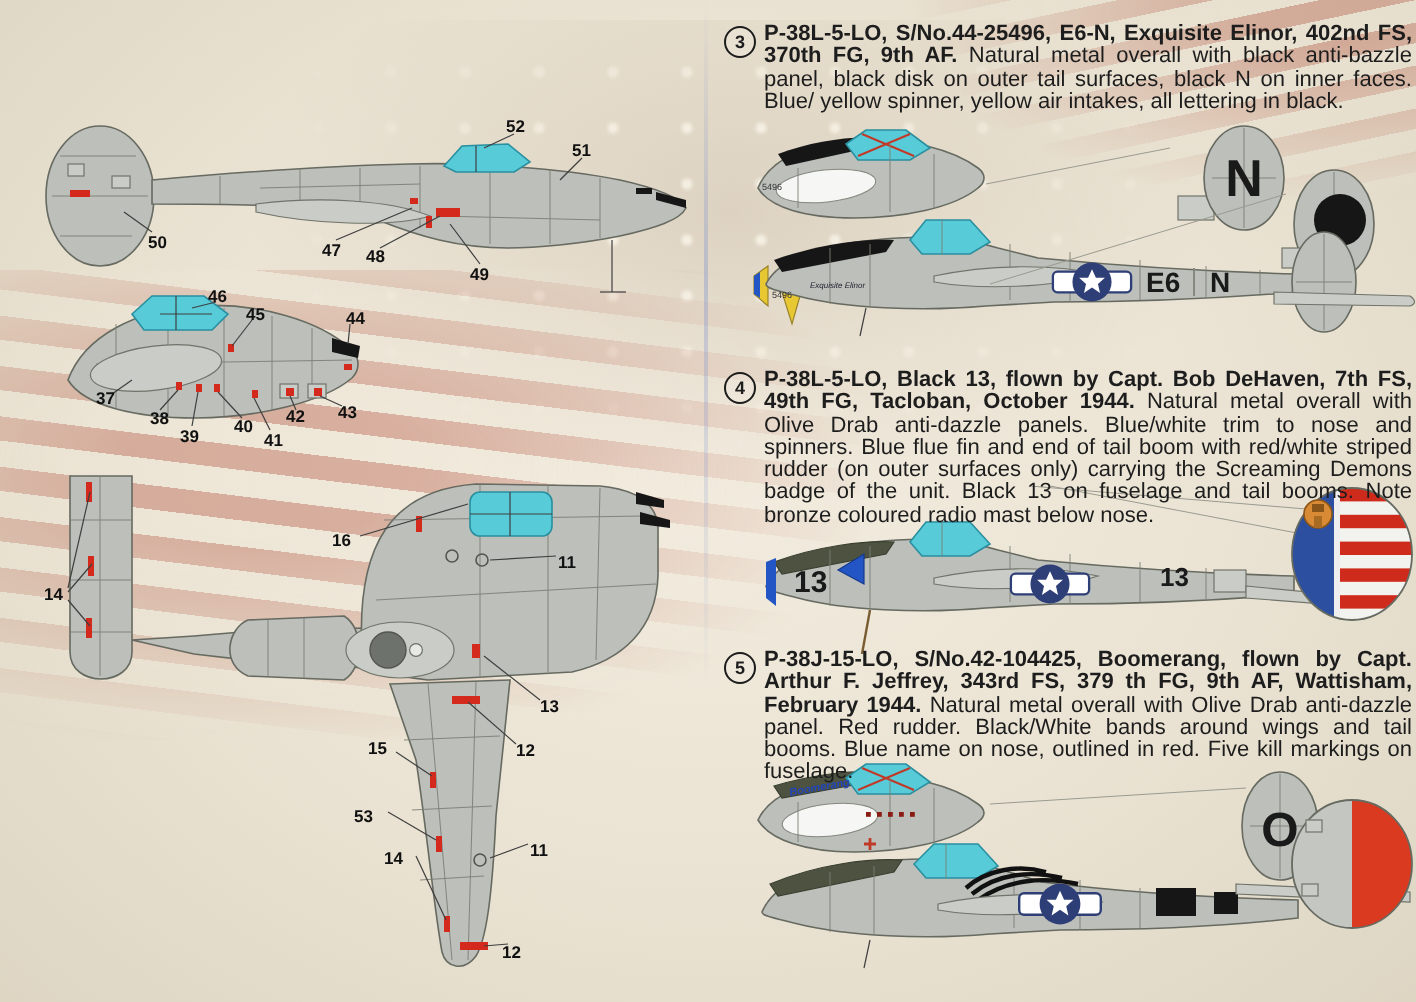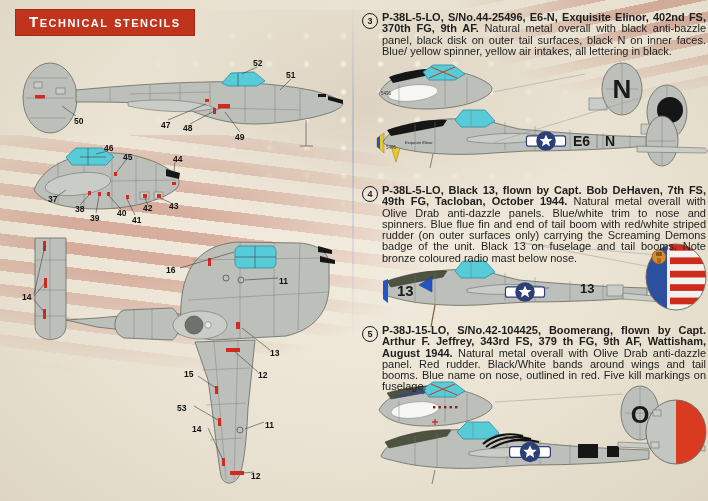--- a/index.html
+++ b/index.html
@@ -67,23 +67,20 @@
   <svg width="0" height="0">
     <defs>
       <g id="insig">
         <rect x="-17" y="-4.5" width="34" height="9" rx="2" fill="#ffffff" stroke="#2e3f77" stroke-width="1"></rect>
         <circle r="8.5" fill="#2e3f77"></circle>
         <polygon points="0,-5.5 1.7,-1.8 5.6,-1.8 2.6,0.9 3.5,4.8 0,2.4 -3.5,4.8 -2.6,0.9 -5.6,-1.8 -1.7,-1.8" fill="#ffffff"></polygon>
       </g>
     </defs>
   </svg>
 
-  <div class="title-box">
-    <span>Technical stencils</span>
-  </div>
 
   <svg style="left:10px;top:58px" width="340" height="110" viewBox="0 0 340 110">
     <ellipse class="metal" cx="40" cy="40" rx="27" ry="35"></ellipse>
     <path class="panel" d="M20,20 L58,20 M16,40 L64,40 M20,60 L56,60"></path>
     <rect class="metal2" x="24" y="24" width="8" height="6"></rect>
       <rect class="metal2" x="46" y="30" width="9" height="6"></rect>
     <path class="metal" d="M66,32 C110,28 150,25 195,24 C225,23 270,26 300,32 C318,36 330,41 333,46 C330,52 318,56 300,60 C280,64 258,66 244,66 C219,66 199,60 179,52 C149,44 110,44 66,44 Z"></path>
     <path class="panel" d="M100,30 L100,44 M140,27 L140,46 M170,26 L170,50 M200,25 L200,56 M235,25 L235,64 M265,27 L265,64 M290,31 L290,61"></path>
     <path class="panel" d="M120,36 L200,34 M210,50 L290,52"></path>
     <polygon class="canopy" points="212,25 221,15 244,14 255,23 247,28 218,28"></polygon>
@@ -298,21 +295,21 @@
       <g>
         <circle cx="284" cy="14" r="7" fill="#d88a35" stroke="#8a5518" stroke-width=".8"></circle>
         <rect x="281" y="9" width="6" height="4" fill="#8a5518"></rect>
         <rect x="282" y="15" width="4" height="6" fill="#a96a22"></rect>
       </g>
     </g>
   </svg>
 
   <div class="sec" style="top:325px">
     <div class="numcircle">5</div>
-    <p><span class="hdr">P-38J-15-LO, S/No.42-104425, Boomerang, flown by Capt. Arthur F. Jeffrey, 343rd FS, 379 th FG, 9th AF, Wattisham, August 1944.</span> <span class="bdy">Natural metal overall with Olive Drab  anti-dazzle panel. Red rudder. Black/White bands around wings and tail booms. Blue name on nose, outlined in red. Five kill markings on fuselage.</span></p>
+    <p><span class="hdr">P-38J-15-LO, S/No.42-104425, Boomerang, flown by Capt. Arthur F. Jeffrey, 343rd FS, 379 th FG, 9th AF, Wattisham, February 1944.</span> <span class="bdy">Natural metal overall with Olive Drab  anti-dazzle panel. Red rudder. Black/White bands around wings and tail booms. Blue name on nose, outlined in red. Five kill markings on fuselage.</span></p>
   </div>
 
   <svg style="left:375px;top:380px" width="333" height="121" viewBox="0 0 333 121">
     <defs>
       <clipPath id="finclip5">
           <ellipse cx="301" cy="52" rx="30" ry="32"></ellipse>
         </clipPath>
     </defs>
     <g>
       <path class="metal" d="M4,30 C10,17 30,9 55,8 C80,7 102,13 114,22 C118,25 118,28 114,31 C102,41 76,46 52,46 C28,46 10,40 4,30 Z"></path>

